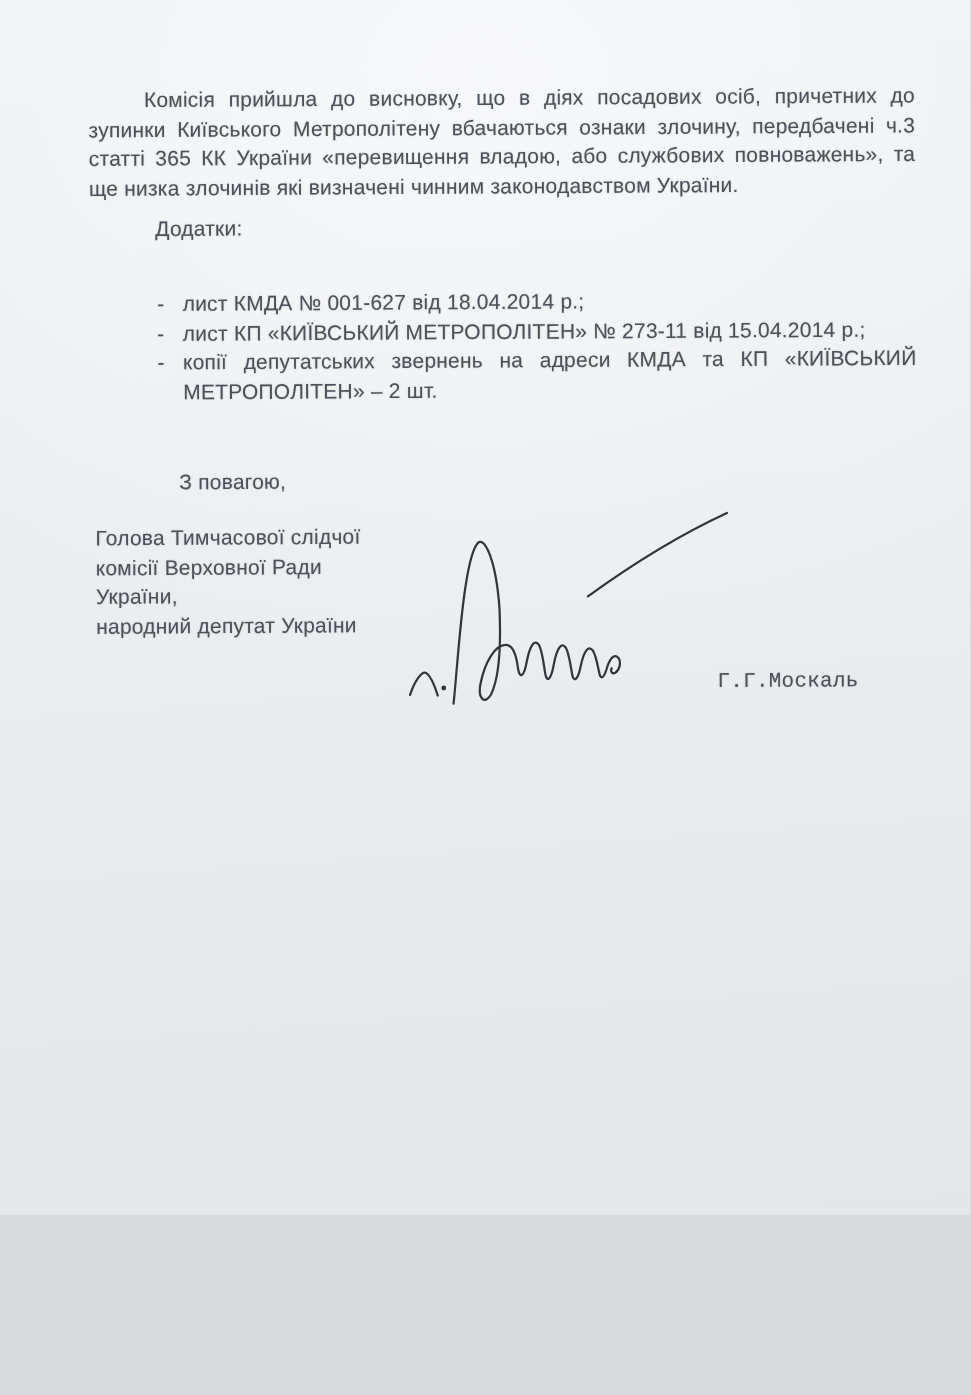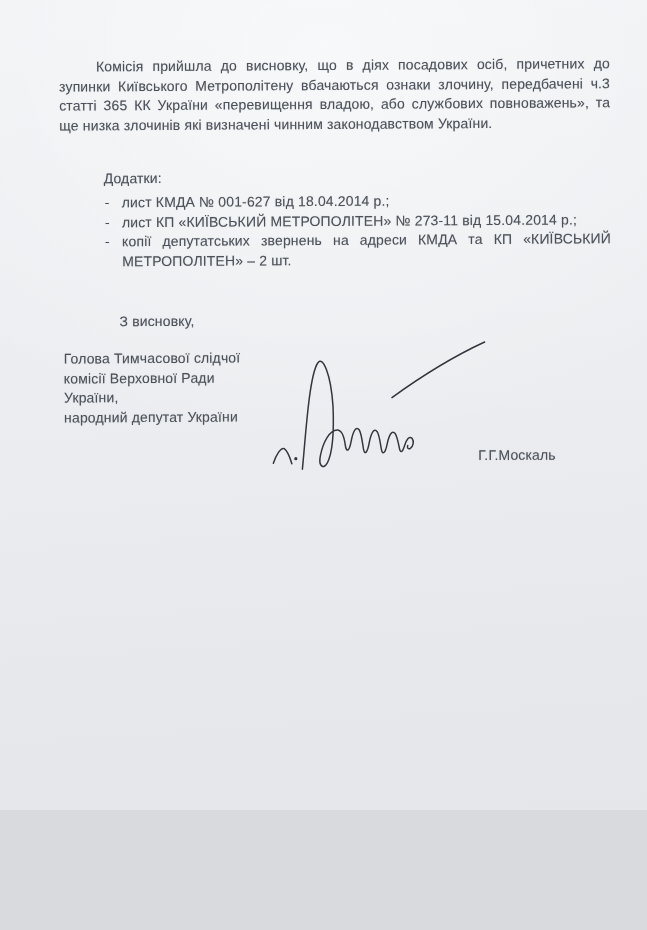--- a/index.html
+++ b/index.html
@@ -33,21 +33,21 @@
     top: 56px;
     width: 551px;
     line-height: 19.5px;
   }
   .pline { width: 100%; }
   .pline.just { text-align: justify; text-align-last: justify; }
   .pline.indent { padding-left: 37px; box-sizing: border-box; }
   .attach-heading {
     position: absolute;
     left: 105px;
-    top: 168px;
+    top: 142px;
     line-height: 19.5px;
   }
   .attach-list {
     position: absolute;
     left: 106px;
     top: 192px;
     width: 506px;
     line-height: 19.5px;
   }
   .attach-item {
@@ -77,20 +77,21 @@
   .signature {
     position: absolute;
     left: 265px;
     top: 340px;
   }
   .signer-name {
     position: absolute;
     left: 478px;
     top: 447px;
     line-height: 19.5px;
+    font-family: Liberation Mono, monospace;
   }
   .page-number {
     position: absolute;
     left: 605px;
     top: 892px;
     font-size: 15px;
     color: #b3b7bd;
     text-shadow: none;
     letter-spacing: 0.3px;
   }
@@ -119,21 +120,21 @@
         <span class="marker">-</span>
         <div class="aline">лист КП «КИЇВСЬКИЙ МЕТРОПОЛІТЕН» № 273-11 від 15.04.2014 р.;</div>
       </div>
       <div class="attach-item">
         <span class="marker">-</span>
         <div class="aline just">копії депутатських звернень на адреси КМДА та КП «КИЇВСЬКИЙ</div>
         <div class="aline">МЕТРОПОЛІТЕН» – 2 шт.</div>
       </div>
     </div>
 
-    <div class="salutation">З висновку,</div>
+    <div class="salutation">З повагою,</div>
 
     <div class="signer-title">
       <div>Голова Тимчасової слідчої</div>
       <div>комісії Верховної Ради</div>
       <div>України,</div>
       <div>народний депутат України</div>
     </div>
 
     <svg class="signature" width="230" height="135" viewBox="0 0 230 135">
       <g fill="none" stroke="#33373d" stroke-width="1.5" stroke-linecap="round" stroke-linejoin="round">

